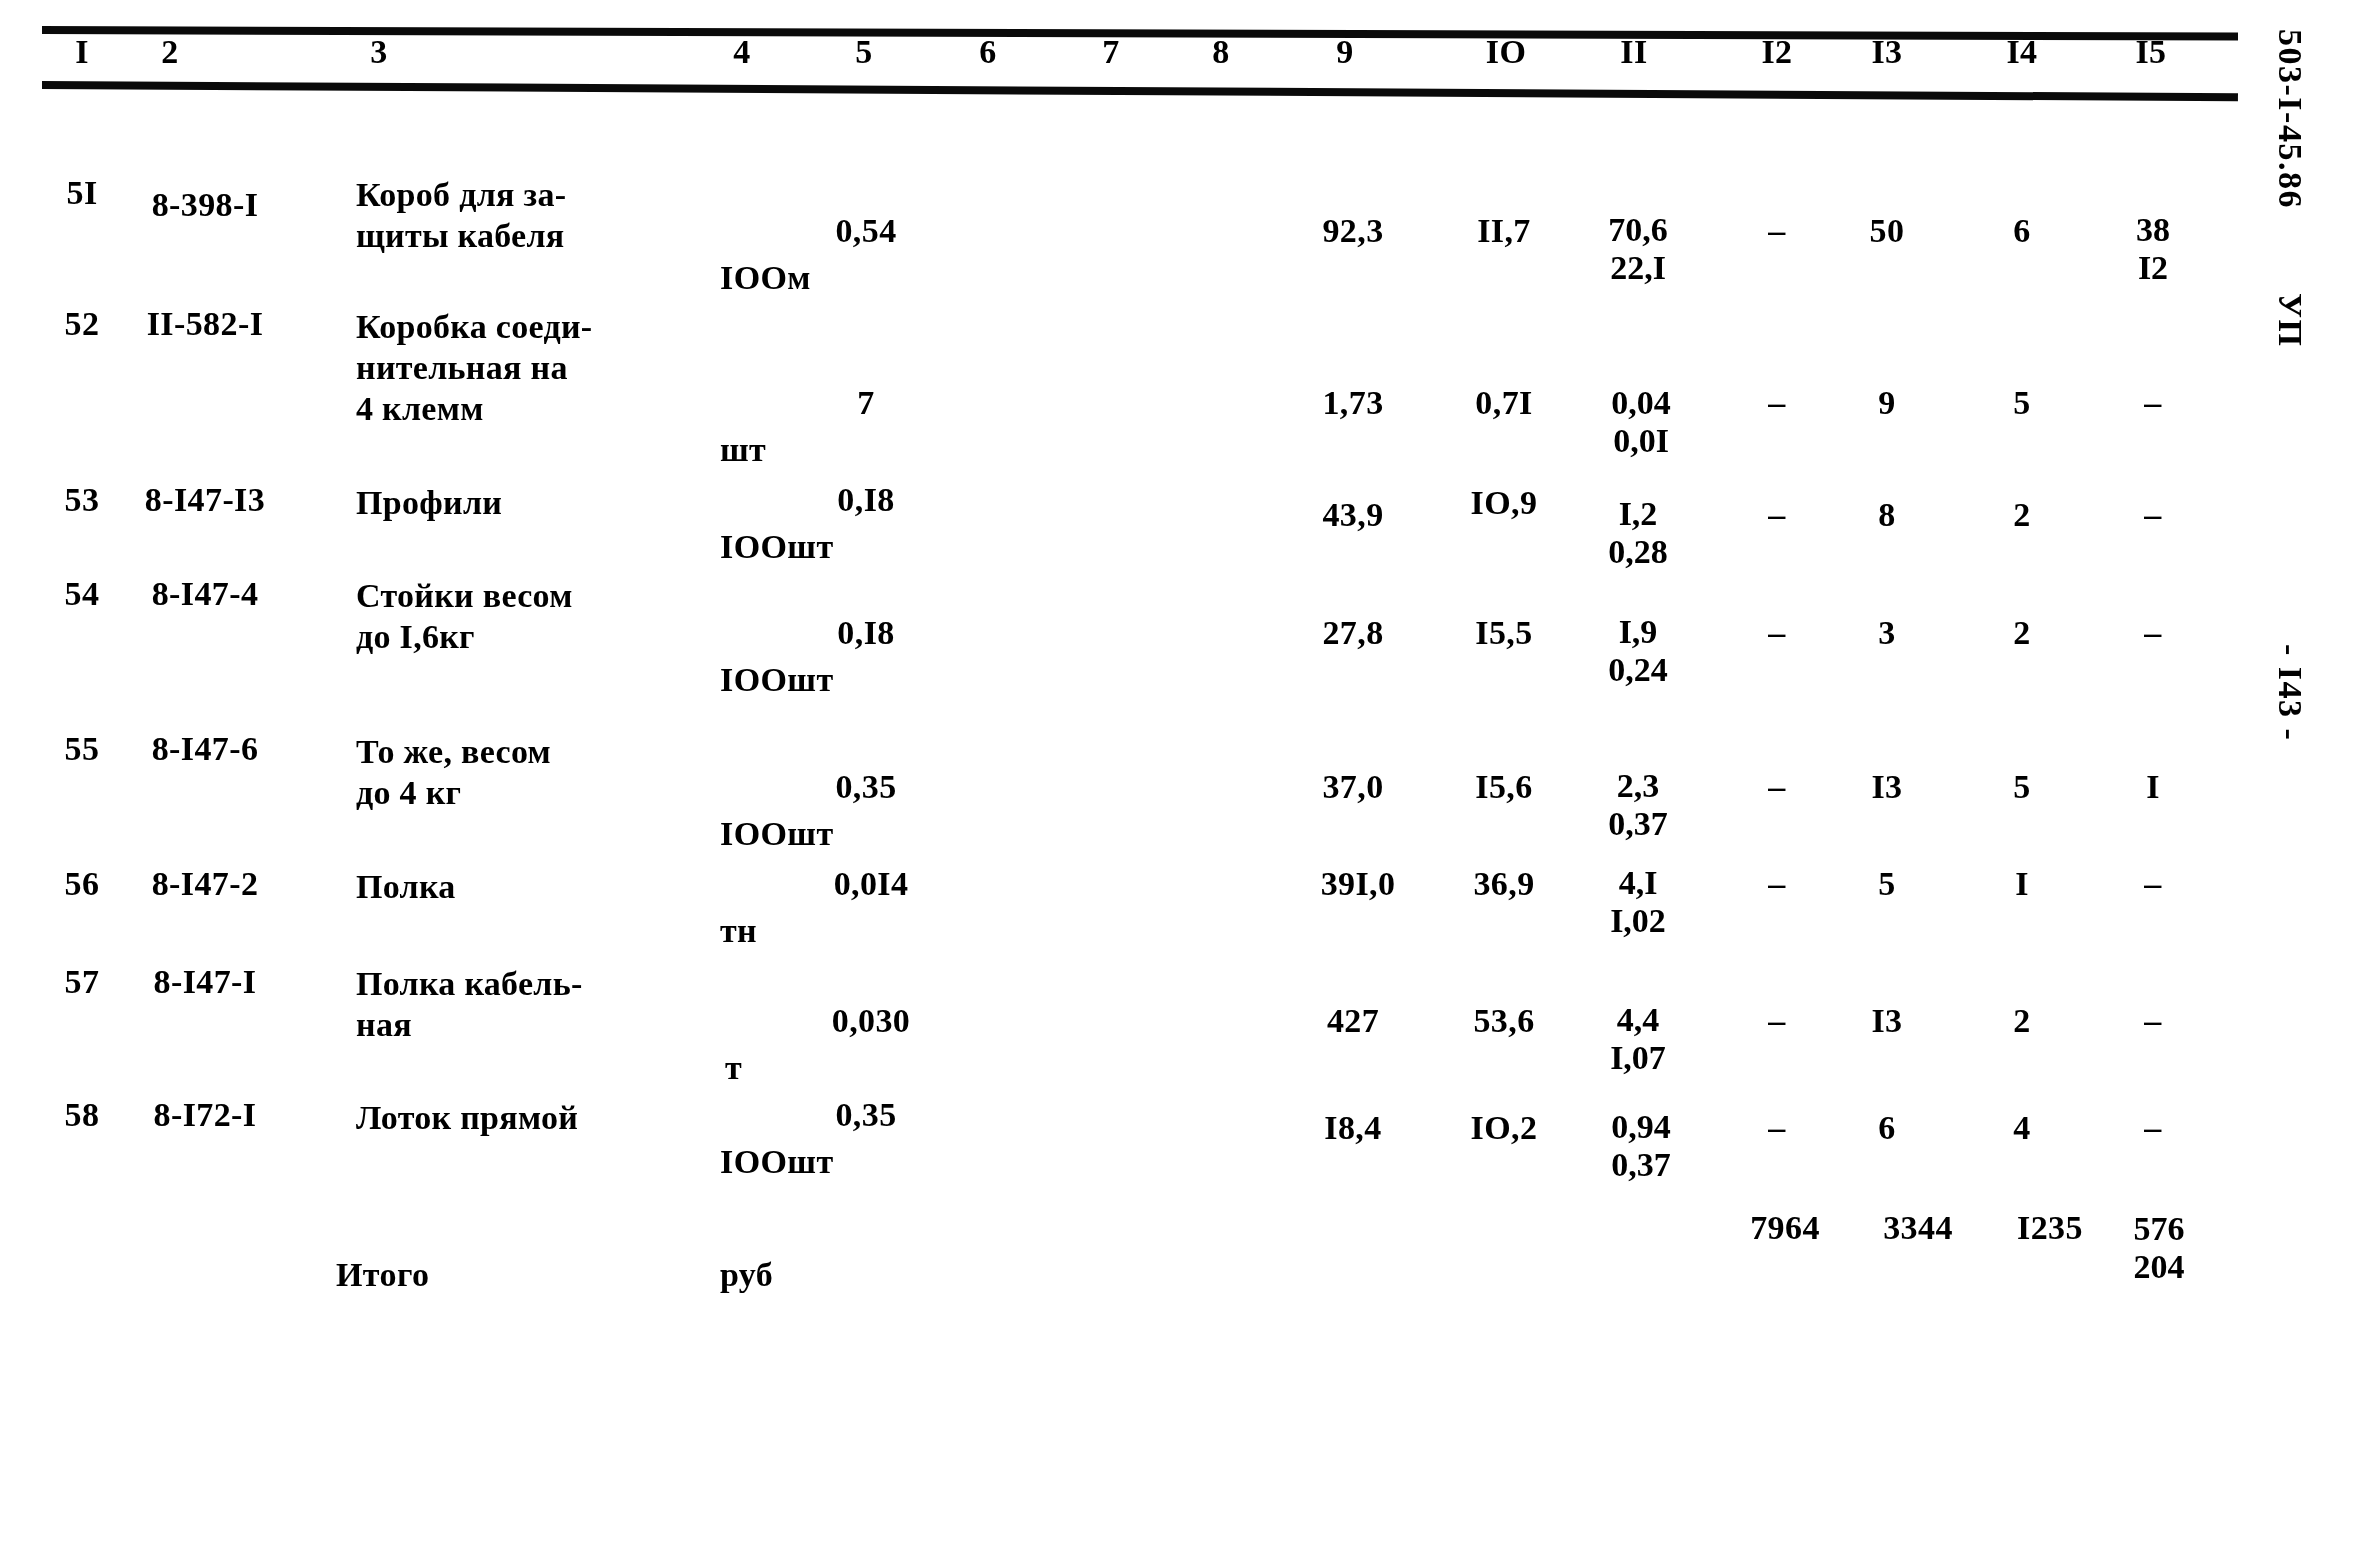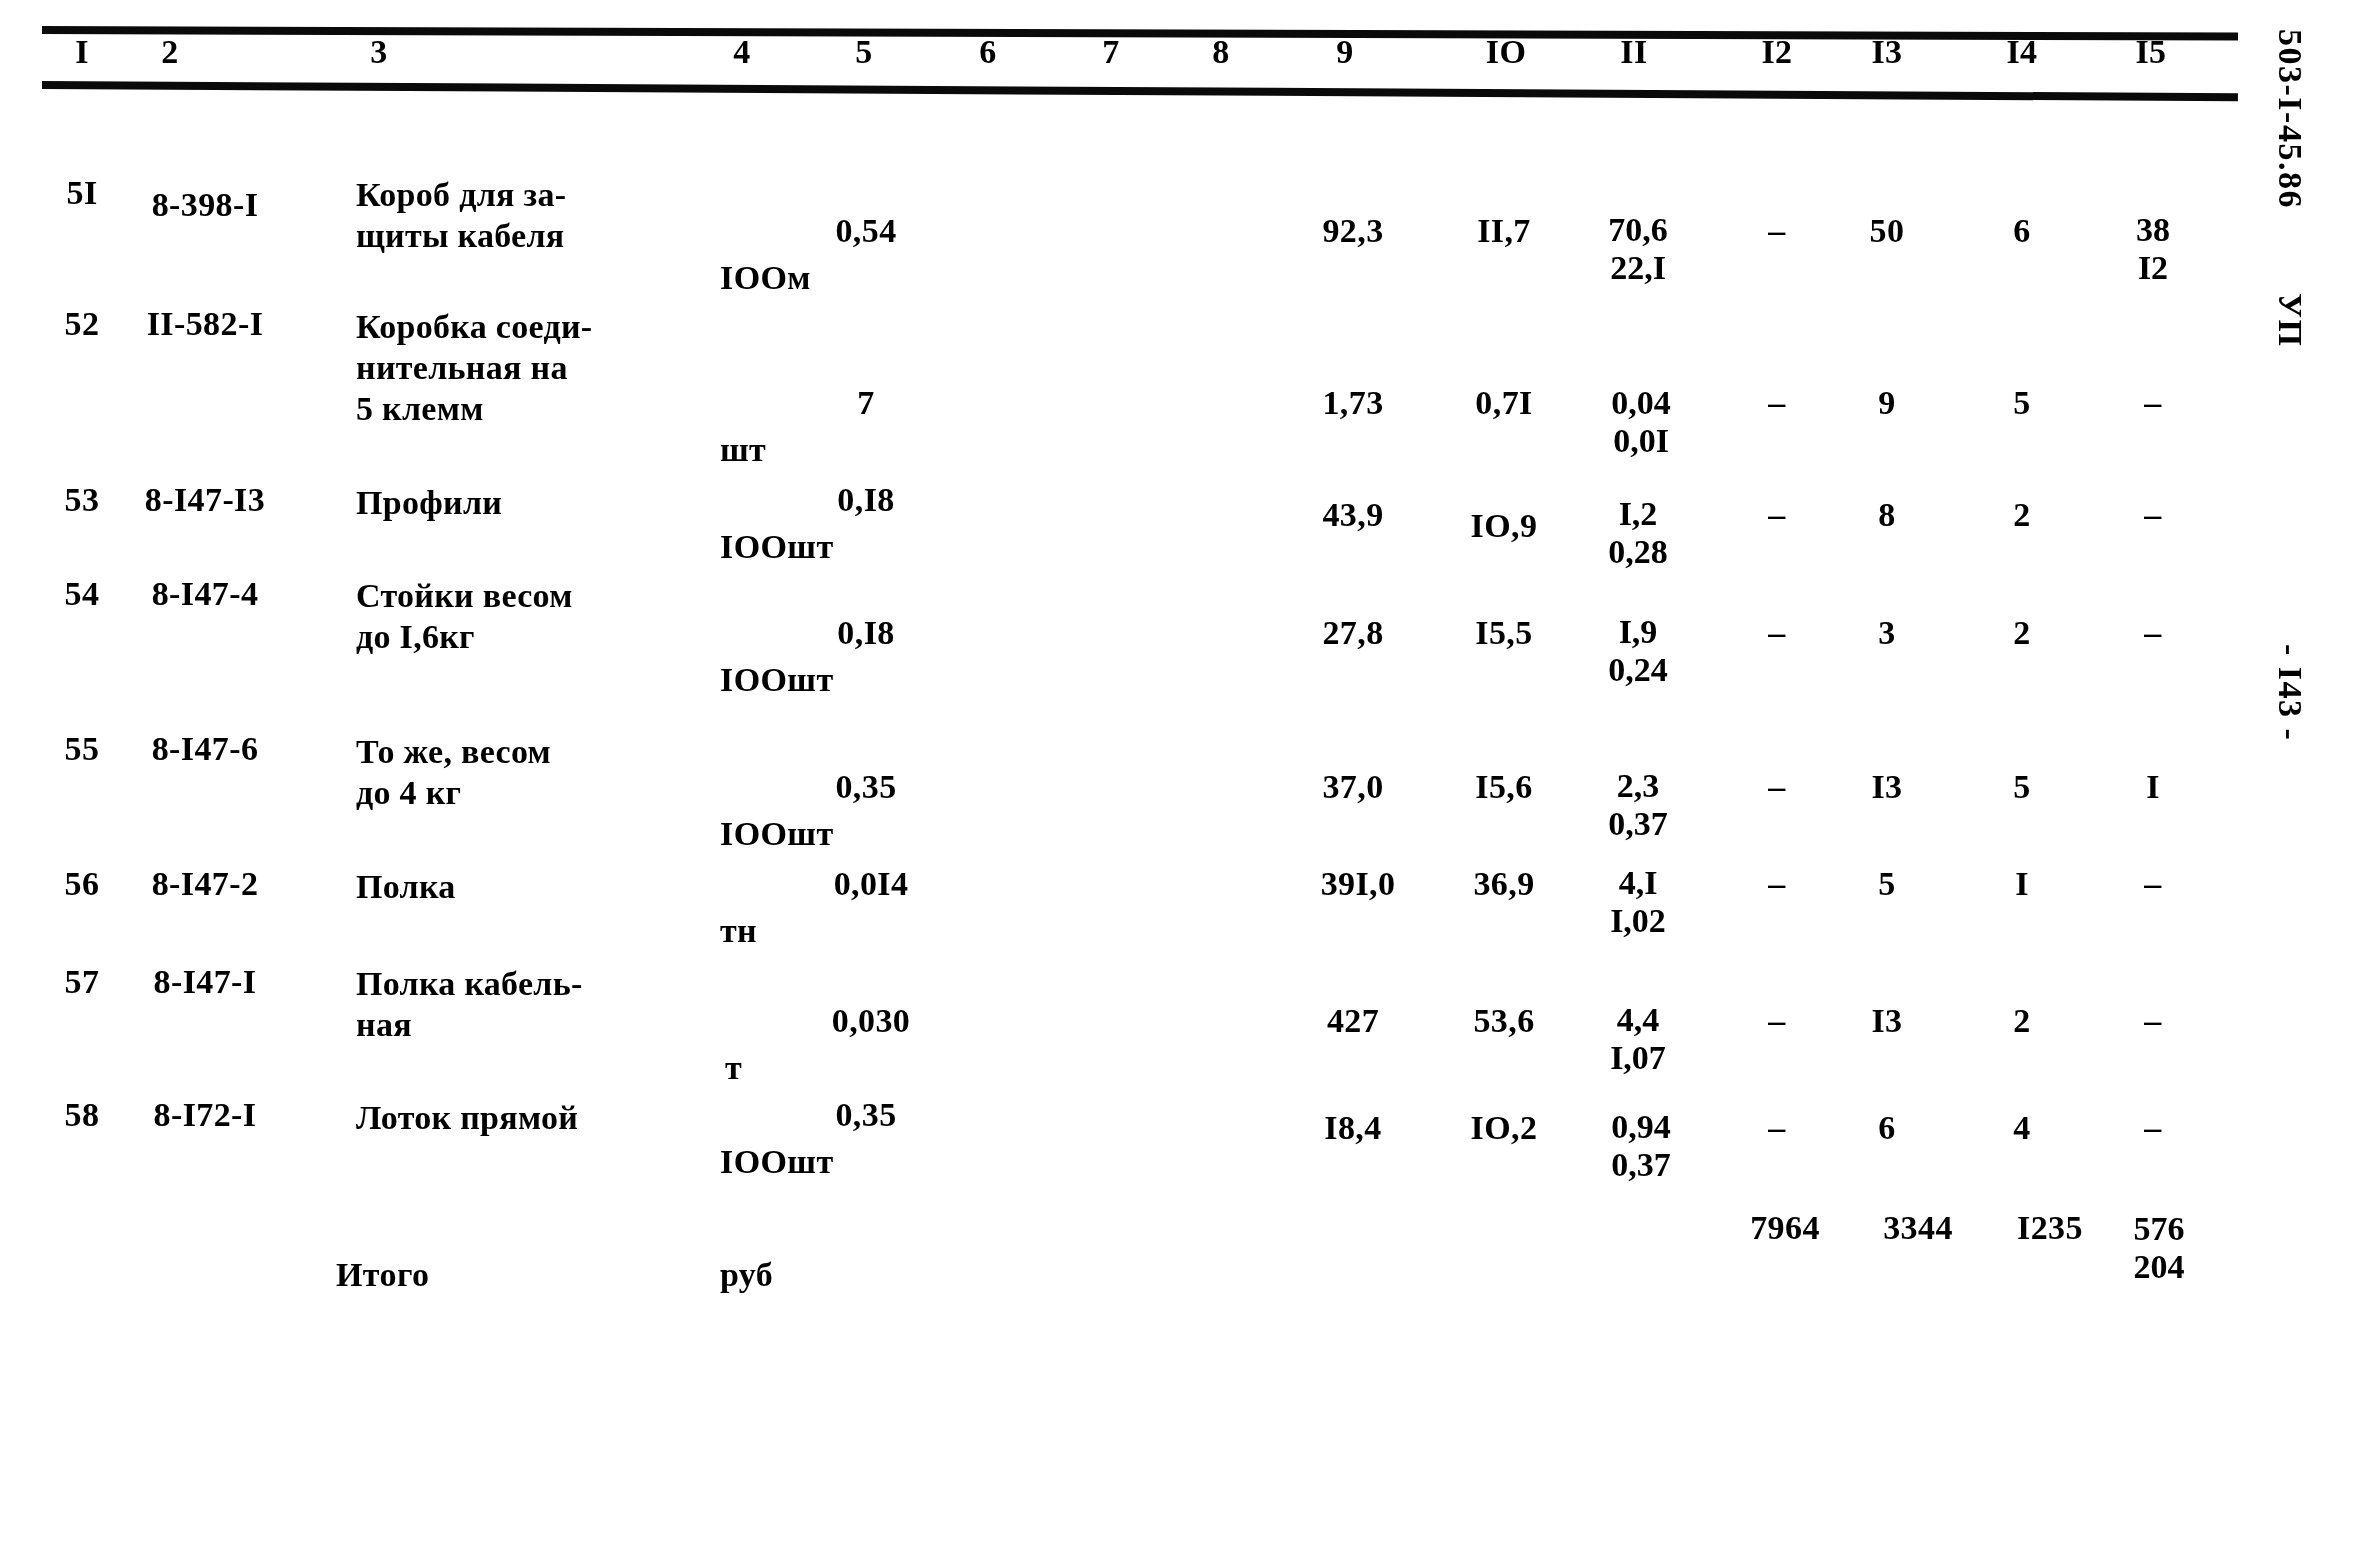--- a/index.html
+++ b/index.html
@@ -116,39 +116,39 @@
   <div class="cell ctr" style="left:1777px;top:214px">–</div>
   <div class="cell ctr" style="left:1887px;top:214px">50</div>
   <div class="cell ctr" style="left:2022px;top:214px">6</div>
   <div class="stack" style="left:2153px;top:211px">38
 I2</div>
 
   <div class="cell ctr" style="left:82px;top:307px">52</div>
   <div class="cell ctr" style="left:205px;top:307px">II-582-I</div>
   <div class="desc" style="left:356px;top:306px">Коробка соеди-
 нительная на
-5 клемм</div>
+4 клемм</div>
   <div class="cell lft" style="left:720px;top:386px">шт</div>
   <div class="cell ctr" style="left:866px;top:386px">7</div>
   <div class="cell ctr" style="left:1353px;top:386px">1,73</div>
   <div class="cell ctr" style="left:1504px;top:386px">0,7I</div>
   <div class="stack" style="left:1641px;top:384px">0,04
 0,0I</div>
   <div class="cell ctr" style="left:1777px;top:386px">–</div>
   <div class="cell ctr" style="left:1887px;top:386px">9</div>
   <div class="cell ctr" style="left:2022px;top:386px">5</div>
   <div class="cell ctr" style="left:2153px;top:386px">–</div>
 
   <div class="cell ctr" style="left:82px;top:483px">53</div>
   <div class="cell ctr" style="left:205px;top:483px">8-I47-I3</div>
   <div class="desc" style="left:356px;top:482px">Профили</div>
   <div class="cell lft" style="left:720px;top:483px">IOOшт</div>
   <div class="cell ctr" style="left:866px;top:483px">0,I8</div>
   <div class="cell ctr" style="left:1353px;top:498px">43,9</div>
-  <div class="cell ctr" style="left:1504px;top:509px">IO,9</div>
+  <div class="cell ctr" style="left:1504px;top:486px">IO,9</div>
   <div class="stack" style="left:1638px;top:495px">I,2
 0,28</div>
   <div class="cell ctr" style="left:1777px;top:498px">–</div>
   <div class="cell ctr" style="left:1887px;top:498px">8</div>
   <div class="cell ctr" style="left:2022px;top:498px">2</div>
   <div class="cell ctr" style="left:2153px;top:498px">–</div>
 
   <div class="cell ctr" style="left:82px;top:577px">54</div>
   <div class="cell ctr" style="left:205px;top:577px">8-I47-4</div>
   <div class="desc" style="left:356px;top:575px">Стойки весом

